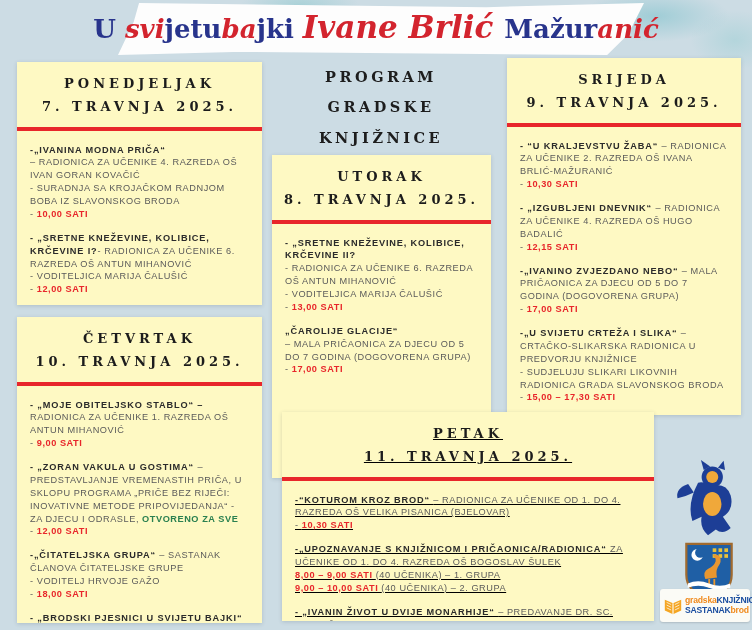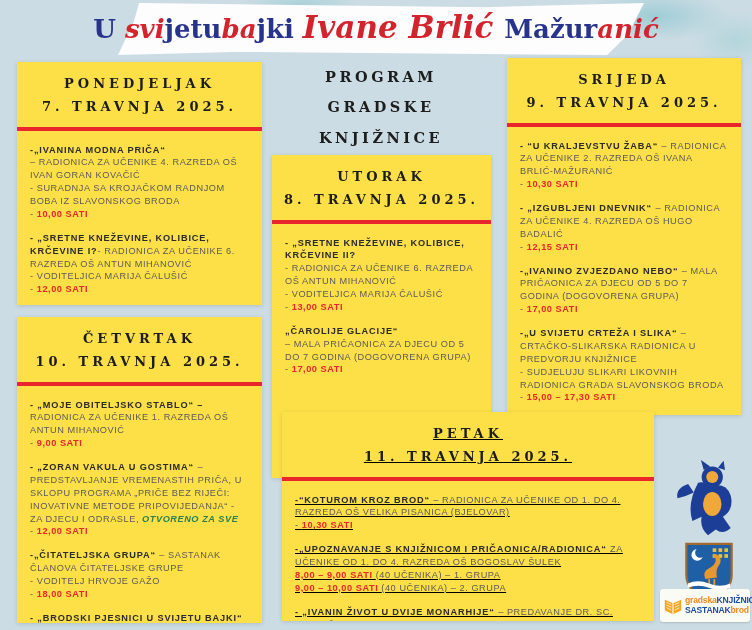--- a/index.html
+++ b/index.html
@@ -17,34 +17,34 @@
   .banner-title{position:absolute;left:0;top:9px;width:100%;text-align:center;white-space:nowrap;}
   .t-blue{font-family:"DejaVu Serif",serif;color:#28348c;font-weight:600;font-size:26px;}
   .t-red{font-family:"DejaVu Serif",serif;color:#d3242e;font-weight:700;font-style:italic;font-size:26px;}
   .t-red-big{font-family:"DejaVu Serif",serif;color:#d3242e;font-weight:700;font-style:italic;font-size:31px;}
 
   
   .program-title{position:absolute;left:264px;top:62px;width:234px;text-align:center;
     font-family:"DejaVu Serif",serif;font-weight:700;font-size:14.5px;letter-spacing:3.5px;color:#1d1d1d;line-height:2.1;}
 
   
-  .card{position:absolute;background:#fde047;box-shadow:0 1px 4px rgba(50,70,85,.20);overflow:hidden;}
+  .card{position:absolute;background:#fef9c3;box-shadow:0 1px 4px rgba(50,70,85,.20);overflow:hidden;}
   #card-pon{left:17px;top:62px;width:245px;height:243px;}
   #card-cet{left:17px;top:317px;width:245px;height:306px;}
   #card-uto{left:272px;top:155px;width:219px;height:323px;}
   #card-sri{left:507px;top:58px;width:234px;height:357px;}
   #card-pet{left:282px;top:412px;width:372px;height:209px;text-decoration:underline;}
   .day-head{text-align:center;font-family:"DejaVu Serif",serif;font-weight:700;font-size:13px;letter-spacing:4px;color:#1c1c1c;padding:11px 4px 8px;line-height:1.75;}
   .rule{height:4px;background:#e8262b;}
   .events{padding:13px 13px 6px;font-size:9.2px;line-height:1.4;letter-spacing:.55px;color:#5a5a5a;}
   .event{margin-bottom:11px;}
   .seg-b{font-weight:bold;color:#2b2b2b;letter-spacing:.85px;}
   .seg-n{color:#5a5a5a;}
   .seg-r{color:#e8262b;font-weight:bold;}
-  .seg-g{color:#2a8050;font-weight:bold;font-style:italic;}
+  .seg-g{color:#2a8050;font-weight:bold;}
 
   
   .cat{position:absolute;left:668px;top:460px;width:80px;height:78px;}
   .arms{position:absolute;left:681px;top:541px;width:56px;height:60px;}
   .logo{position:absolute;left:660px;top:589px;width:90px;height:33px;background:#fbfbf6;border-radius:3px;
     display:flex;align-items:center;padding:2px 3px;box-sizing:border-box;box-shadow:0 1px 2px rgba(0,0,0,.15);}
   .logo-book{width:20px;height:22px;flex:0 0 auto;margin-right:2px;}
   .logo-text{font-size:8.6px;font-weight:bold;line-height:1.15;letter-spacing:-.2px;white-space:nowrap;}
   .logo-orange{color:#f08a1d;}
   .logo-blue{color:#1b4ea0;}

